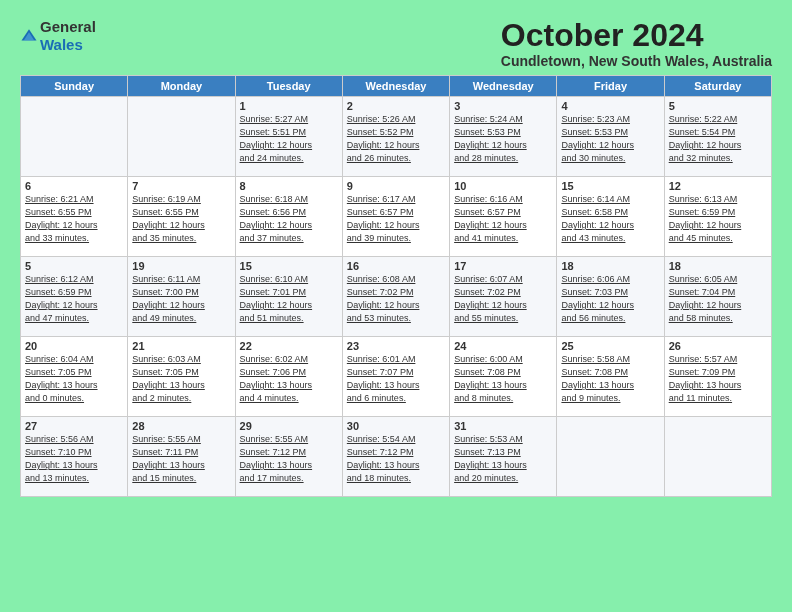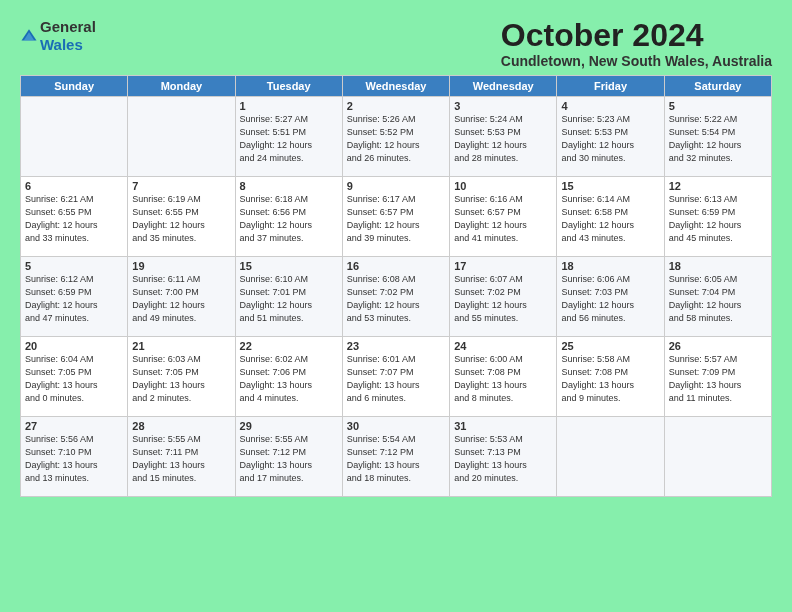--- a/index.html
+++ b/index.html
@@ -85,20 +85,21 @@
       font-size: 11px;
       font-weight: bold;
       color: #333;
       display: block;
       margin-bottom: 1px;
     }
     .day-info {
       line-height: 1.45;
       font-size: 9px;
       color: #333;
+      text-decoration: underline;
     }
     .empty-cell {
       background: #f5f7fa;
     }
   </style>
 </head>
 <body>
 
 <div class="page">
   <div class="header-row">

